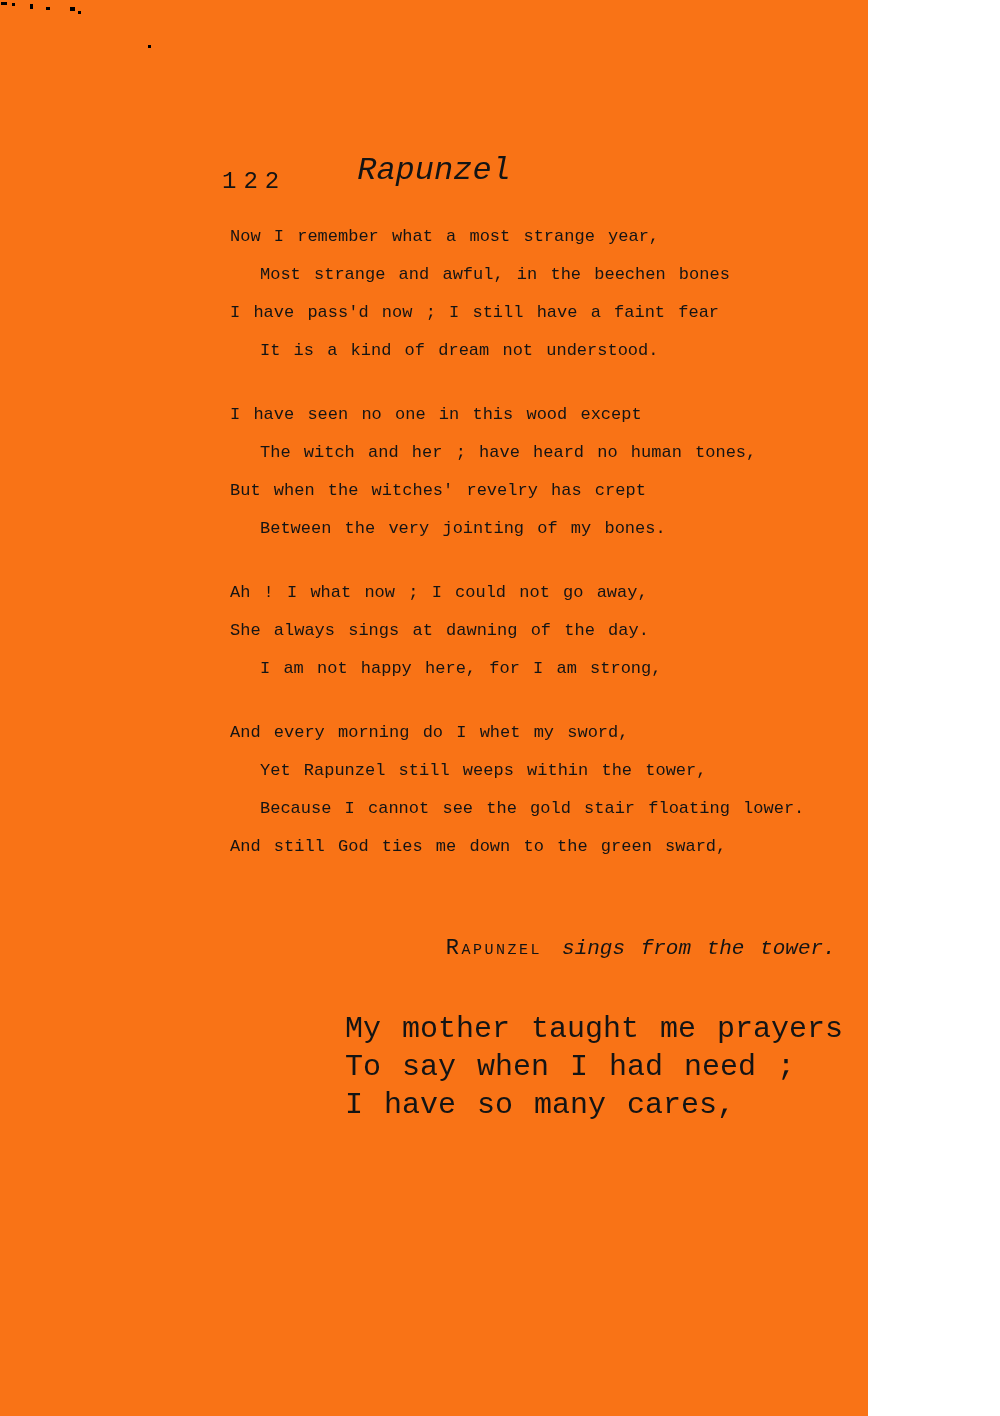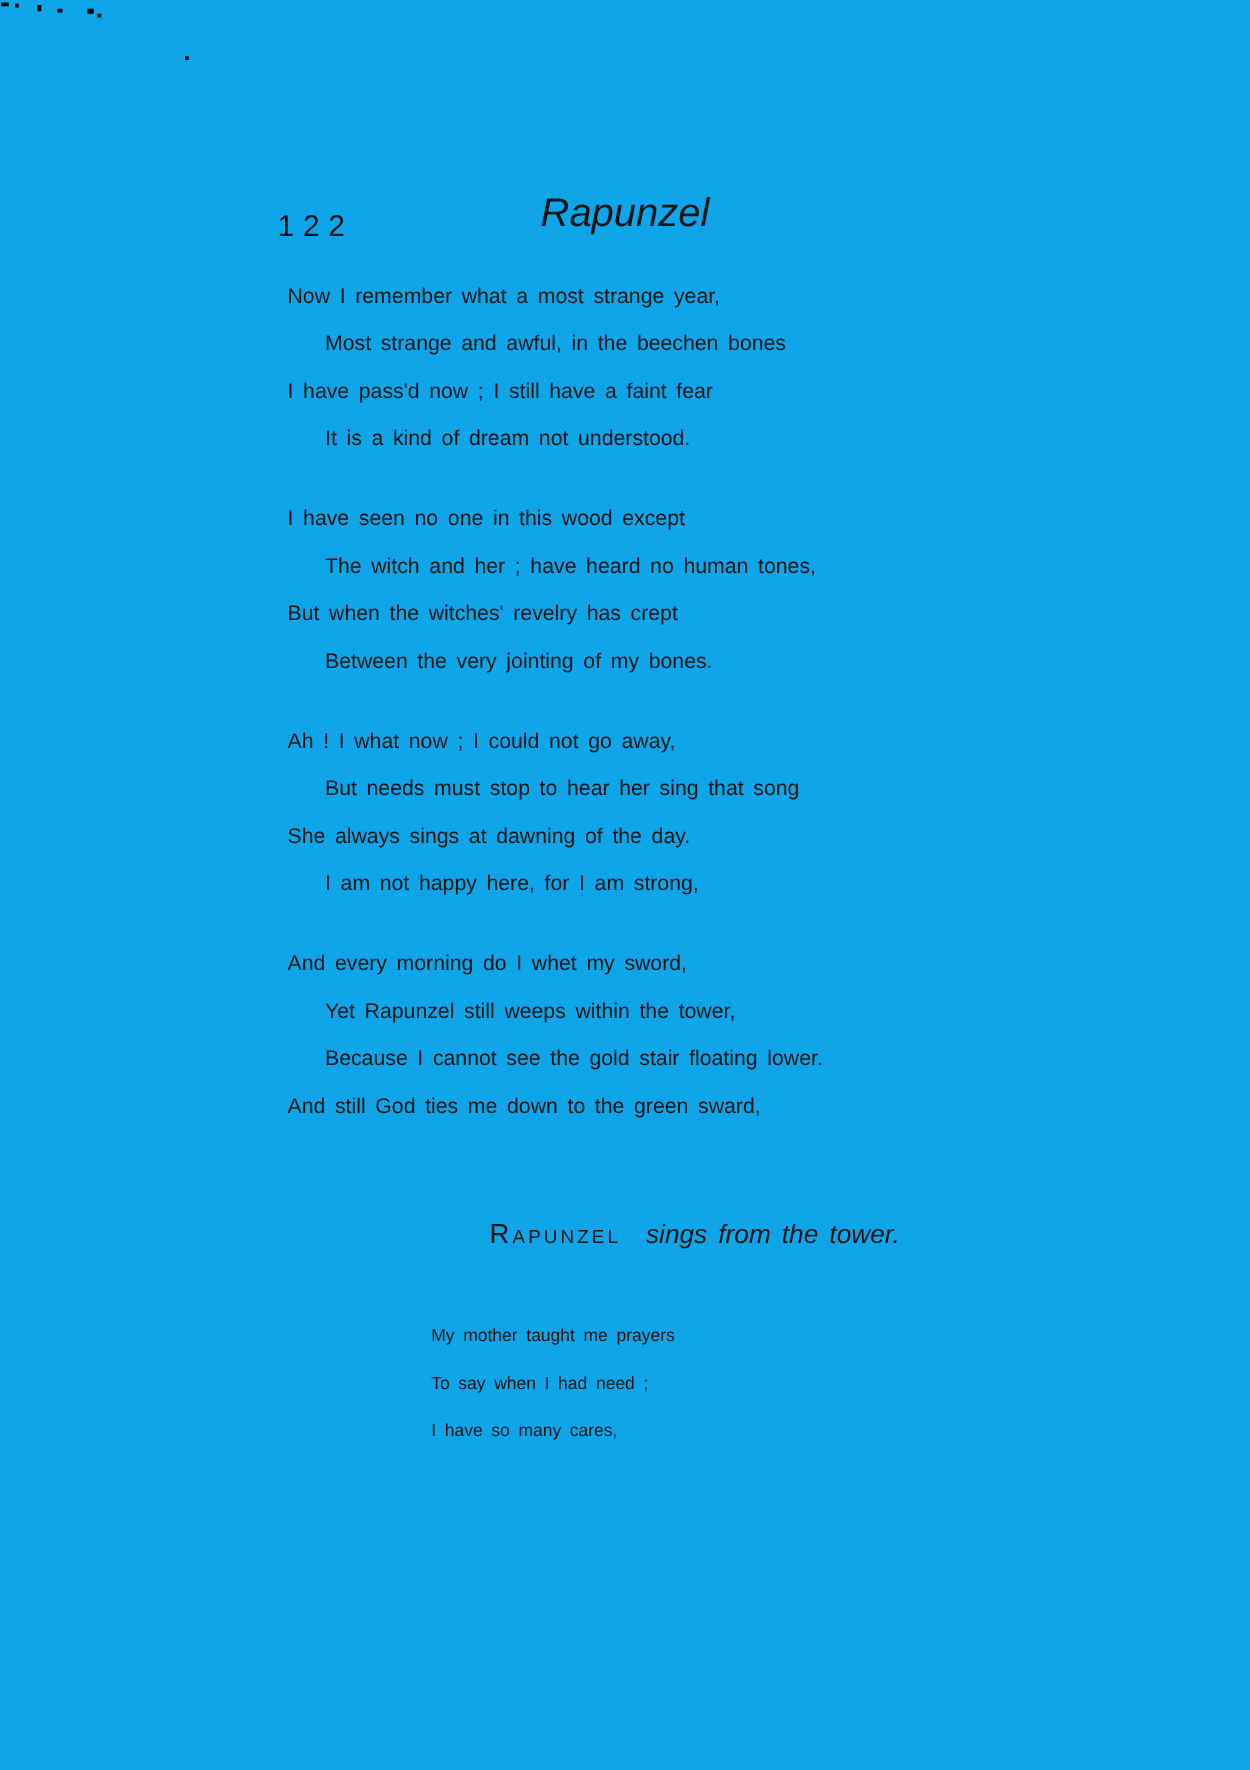--- a/index.html
+++ b/index.html
@@ -2,25 +2,25 @@
 <html><head>
 <meta charset="utf-8">
 <style>
   html, body {
     margin: 0;
     padding: 0;
     background: #ffffff;
   }
   .page {
     position: relative;
-    width: 1000px;
+    width: 868px;
     height: 1416px;
-    background: #0ea5e9;
+    background: #f97316;
     color: #141414;
-    font-family: Liberation Sans, sans-serif;
+    font-family: Liberation Mono, monospace;
     overflow: hidden;
   }
   
   .speck {
     position: absolute;
     background: #000;
   }
   .page-number {
     position: absolute;
     left: 222px;
@@ -70,21 +70,21 @@
     font-variant: small-caps;
     letter-spacing: 2.5px;
     font-size: 22px;
   }
   .sd-text {
     font-style: italic;
     margin-left: 20px;
     word-spacing: 3px;
   }
   .song-line {
-    font-size: 14px;
+    font-size: 30px;
     line-height: 38px;
     height: 38px;
     white-space: pre;
     word-spacing: 3px;
   }
 </style>
 </head>
 <body>
 
 <div class="page">
@@ -111,21 +111,20 @@
 
     <div class="stanza">
       <div class="line">I have seen no one in this wood except</div>
       <div class="line indent">The witch and her ; have heard no human tones,</div>
       <div class="line">But when the witches' revelry has crept</div>
       <div class="line indent">Between the very jointing of my bones.</div>
     </div>
 
     <div class="stanza">
       <div class="line">Ah ! I what now ; I could not go away,</div>
-      <div class="line indent">But needs must stop to hear her sing that song</div>
       <div class="line">She always sings at dawning of the day.</div>
       <div class="line indent">I am not happy here, for I am strong,</div>
     </div>
 
     <div class="stanza">
       <div class="line">And every morning do I whet my sword,</div>
       <div class="line indent">Yet Rapunzel still weeps within the tower,</div>
       <div class="line indent">Because I cannot see the gold stair floating lower.</div>
       <div class="line">And still God ties me down to the green sward,</div>
     </div>

